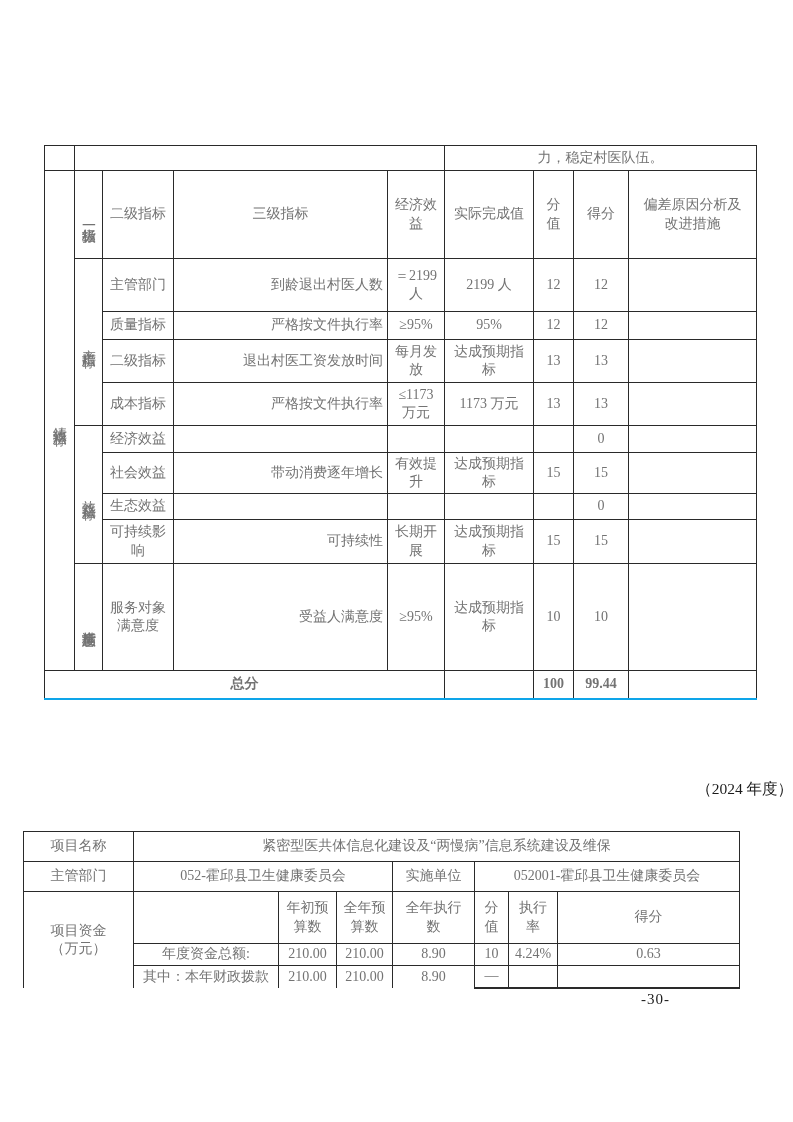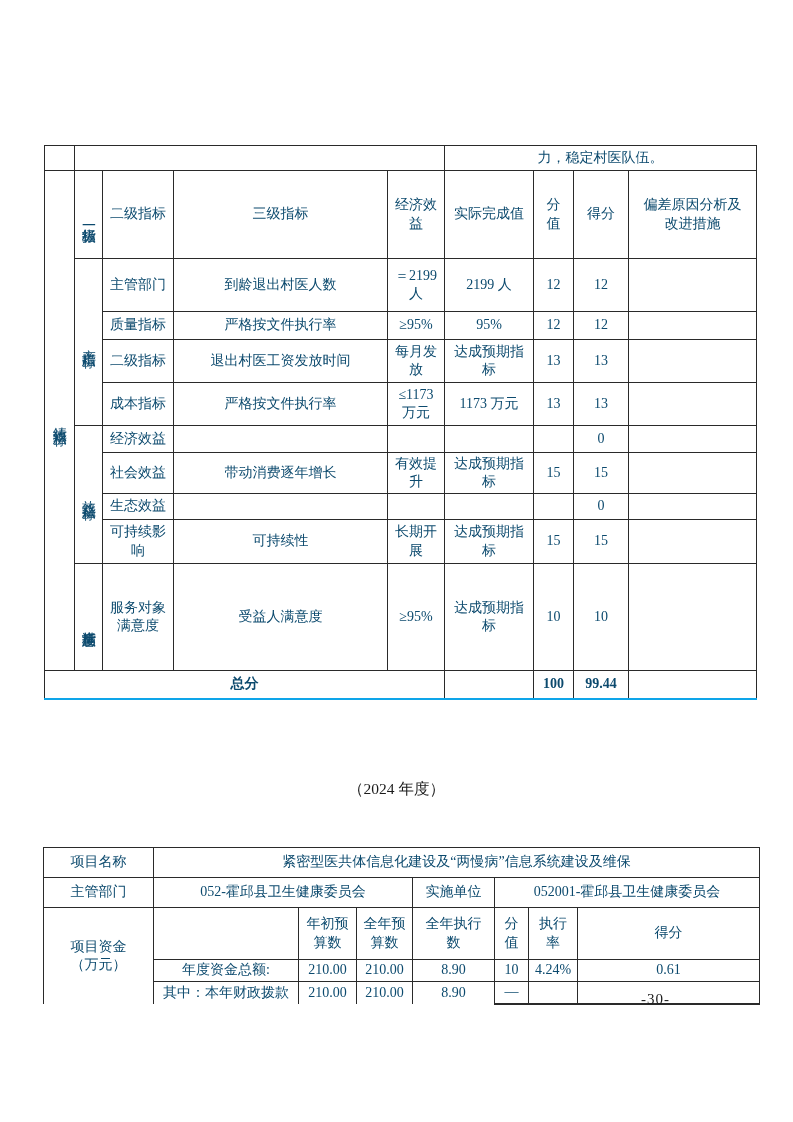--- a/index.html
+++ b/index.html
@@ -12,52 +12,52 @@
     font-family: "Liberation Serif", "DejaVu Serif", serif;
     color: #1b1b1b;
     overflow: hidden;
   }
   table {
     border-collapse: collapse;
     table-layout: fixed;
     position: absolute;
     font-size: 14px;
     line-height: 1.3;
-    color: #0c4a6e;
+    color: #737373;
   }
   td {
     border: 1px solid #2a2a2a;
     text-align: center;
     vertical-align: middle;
     padding: 1px 4px;
     white-space: pre-line;
     overflow: hidden;
   }
   
   .t1 { left: 44px; top: 145px; width: 712px; }
   .t1 tr.total-row td { border-bottom: 2px solid #0ea5e9; font-weight: bold; }
-  .t1 td.left { text-align: center; }
+  .t1 td.left { text-align: right; }
   
-  .t2 { left: 43px; top: 831px; width: 716px; margin-top: 16px; }
+  .t2 { left: 23px; top: 831px; width: 716px; }
   .t2 tr.cut td { border-bottom: none; }
   .t2 tr.cut td.keep-bottom { border-bottom: 2px solid #2a2a2a; }
   td.no-bottom { border-bottom: none; }
   
   .vert {
     display: inline-block;
     writing-mode: vertical-rl;
     text-orientation: upright;
     letter-spacing: 2px;
     line-height: 1.15;
   }
   .vert.tight { letter-spacing: 0px; }
   .year-heading {
     position: absolute;
     left: 0; right: 0; top: 779px;
-    text-align: center;
+    text-align: right;
     font-size: 15.5px;
   }
   .page-number {
     position: absolute;
     left: 641px; top: 991px;
     font-size: 15px;
     letter-spacing: 1px;
   }
 </style>
 </head>
@@ -240,21 +240,21 @@
 率</td>
       <td>得分</td>
     </tr>
     <tr style="height:22px">
       <td>年度资金总额:</td>
       <td>210.00</td>
       <td>210.00</td>
       <td>8.90</td>
       <td>10</td>
       <td>4.24%</td>
-      <td>0.61</td>
+      <td>0.63</td>
     </tr>
     <tr class="cut" style="height:22px">
       <td>其中：本年财政拨款</td>
       <td>210.00</td>
       <td>210.00</td>
       <td>8.90</td>
       <td class="keep-bottom">—</td>
       <td class="keep-bottom"></td>
       <td class="keep-bottom"></td>
     </tr>

